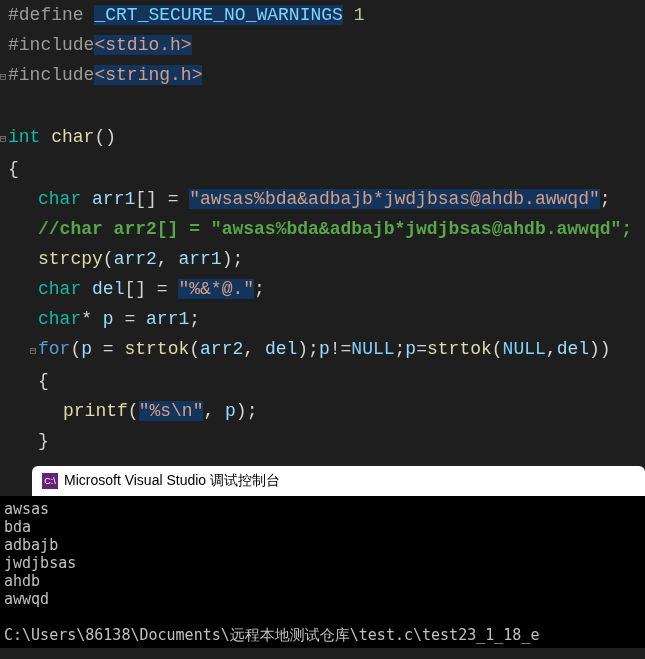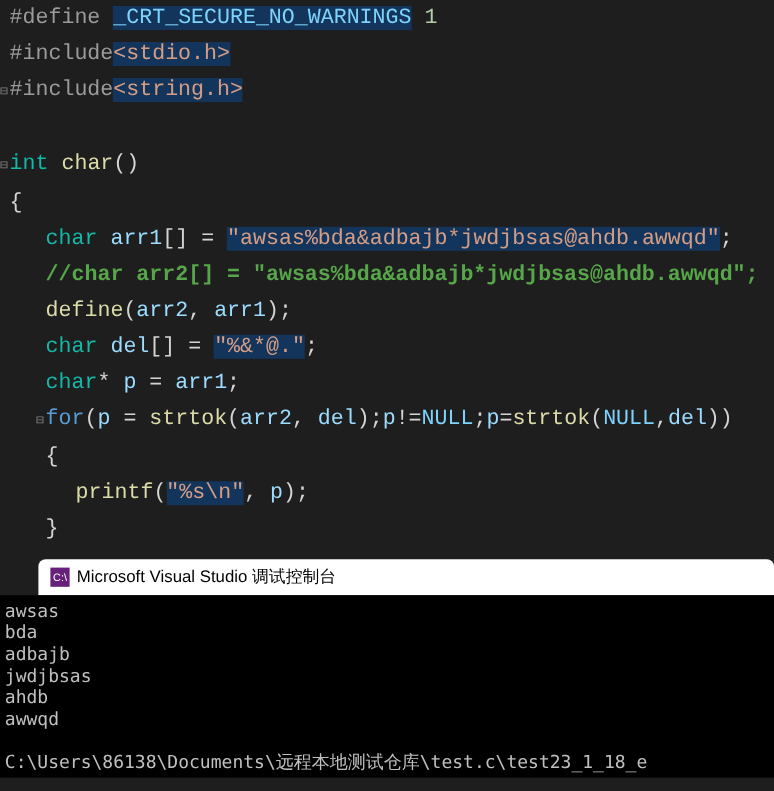--- a/index.html
+++ b/index.html
@@ -71,21 +71,21 @@
 
 <div class="editor">
   <div class="line"><span class="preproc">#define</span> <span class="macro hl">_CRT_SECURE_NO_WARNINGS</span> <span class="num">1</span></div>
   <div class="line"><span class="preproc">#include</span><span class="string hl">&lt;stdio.h&gt;</span></div>
   <div class="line"><span class="fold">⊟</span><span class="preproc">#include</span><span class="string hl">&lt;string.h&gt;</span></div>
   <div class="line">&nbsp;</div>
   <div class="line"><span class="fold">⊟</span><span class="type">int</span> <span class="func">char</span><span class="paren">()</span></div>
   <div class="line"><span>{</span></div>
   <div class="line indent1"><span class="type">char</span> <span class="local">arr1</span><span>[] = </span><span class="string hl">"awsas%bda&amp;adbajb*jwdjbsas@ahdb.awwqd"</span><span>;</span></div>
   <div class="line indent1"><span class="comment">//char arr2[] = "awsas%bda&amp;adbajb*jwdjbsas@ahdb.awwqd";</span></div>
-  <div class="line indent1"><span class="func">define</span>(<span class="local">arr2</span>, <span class="local">arr1</span>);</div>
+  <div class="line indent1"><span class="func">strcpy</span>(<span class="local">arr2</span>, <span class="local">arr1</span>);</div>
   <div class="line indent1"><span class="type">char</span> <span class="local">del</span><span>[] = </span><span class="string hl">"%&amp;*@."</span><span>;</span></div>
   <div class="line indent1"><span class="type">char</span><span>* </span><span class="local">p</span><span> = </span><span class="local">arr1</span><span>;</span></div>
   <div class="line indent1"><span class="fold">⊟</span><span class="keyword">for</span>(<span class="local">p</span><span> = </span><span class="func">strtok</span>(<span class="local">arr2</span>, <span class="local">del</span>);<span class="local">p</span>!=<span class="macro">NULL</span>;<span class="local">p</span>=<span class="func">strtok</span>(<span class="macro">NULL</span>,<span class="local">del</span>))</div>
   <div class="line indent1"><span>{</span></div>
   <div class="line indent2"><span class="func">printf</span>(<span class="string hl">"%s\n"</span>, <span class="local">p</span>);</div>
   <div class="line indent1"><span>}</span></div>
 </div>
 
 <div class="console-titlebar">
   <span class="console-icon">C:\</span>

